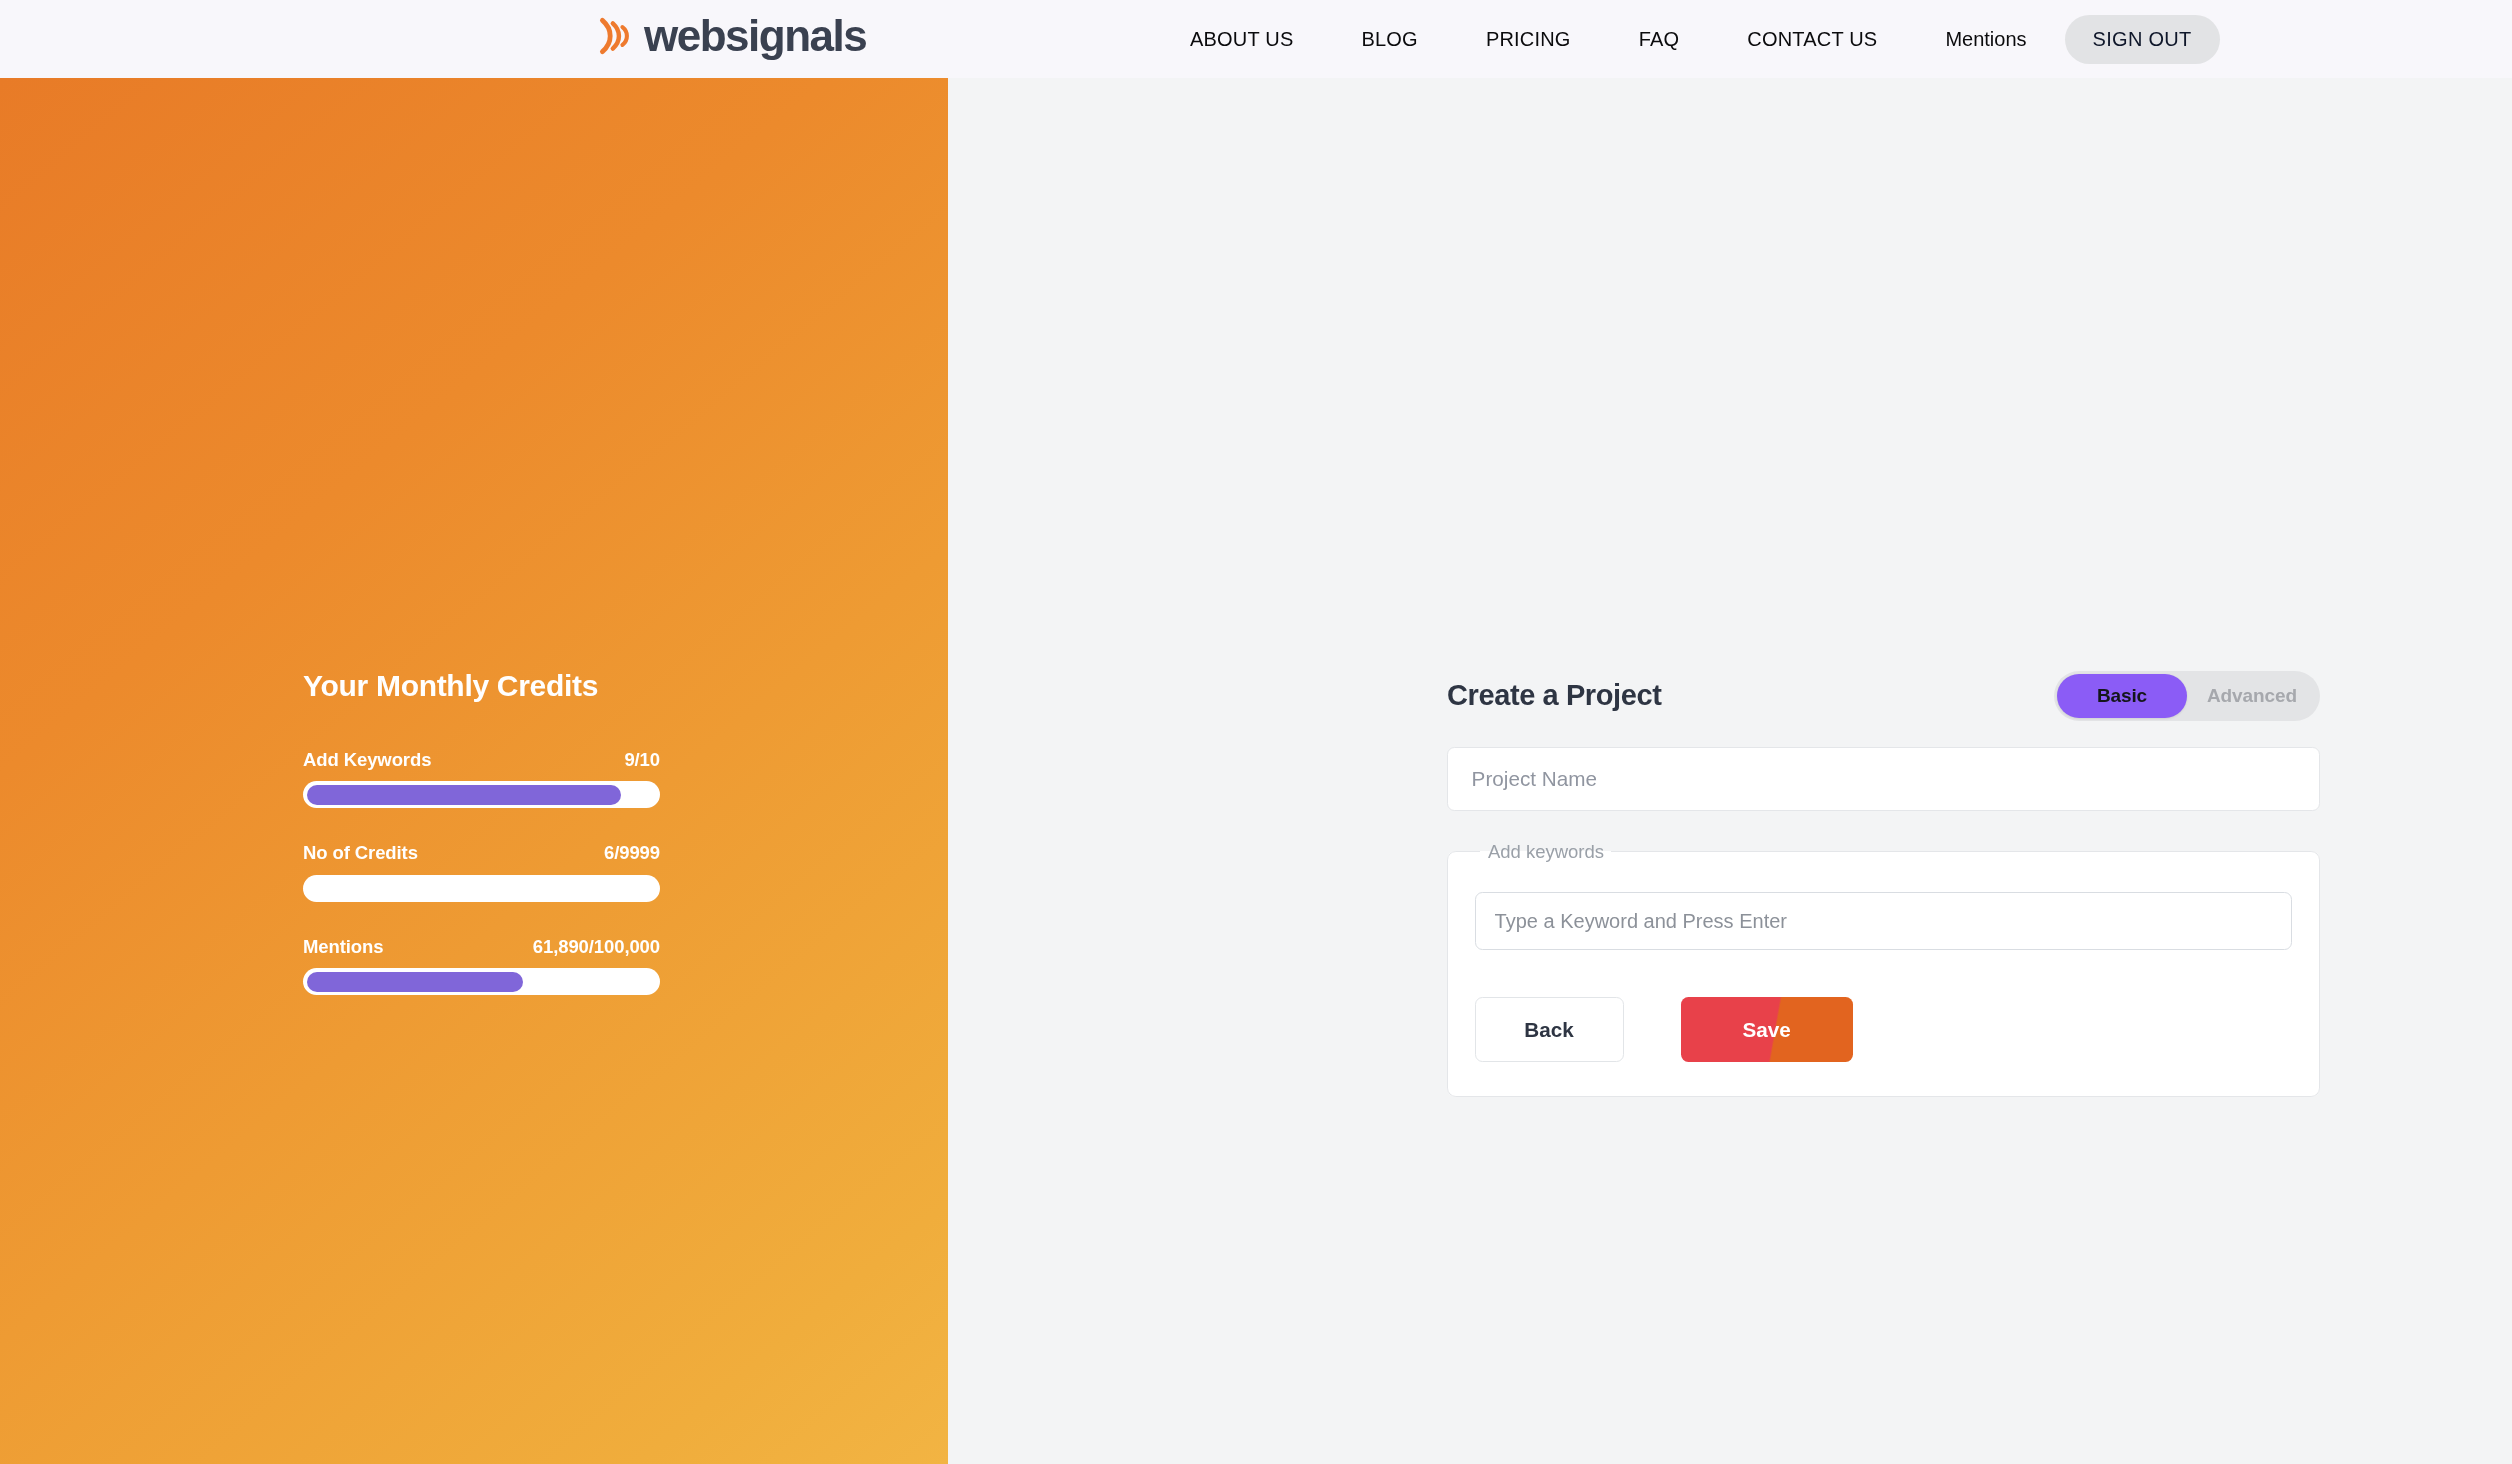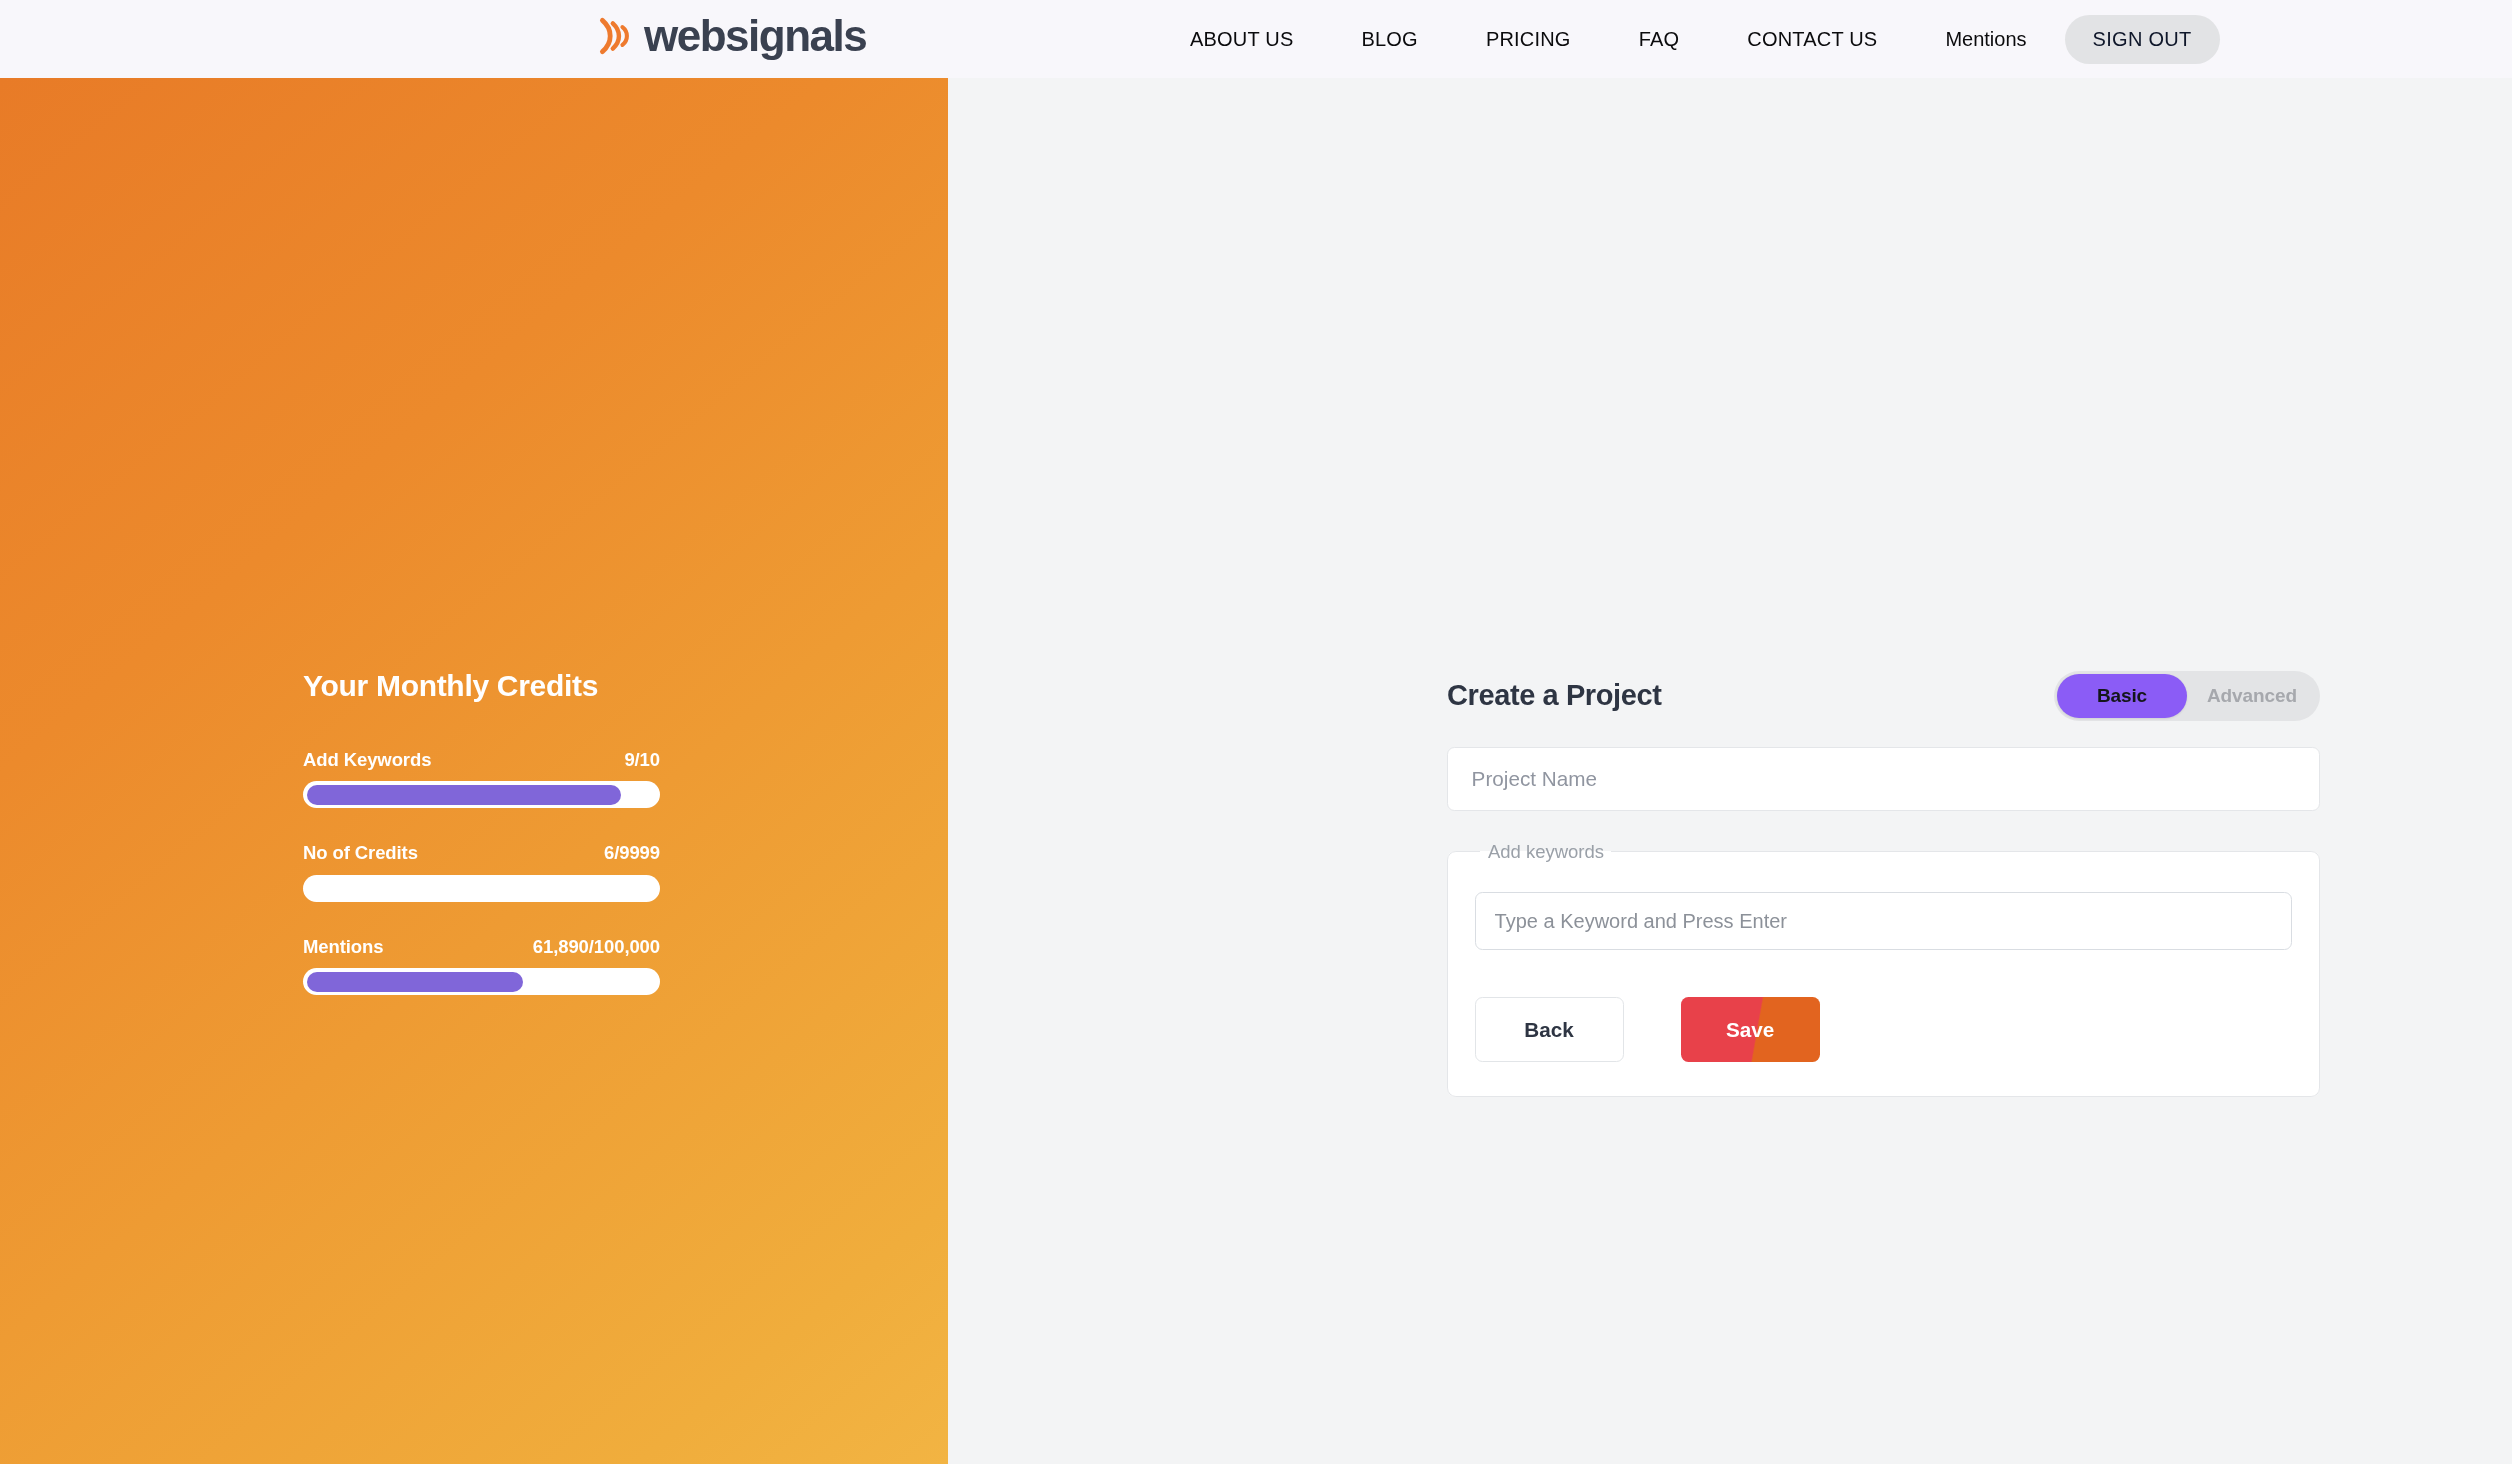--- a/index.html
+++ b/index.html
@@ -279,21 +279,21 @@
     border: 0.7px solid #E2E5E8;
     border-radius: 7.4px;
     font-size: 20.7px;
     font-weight: 700;
     color: #2E3543;
     cursor: pointer;
     font-family: "Liberation Sans", sans-serif;
   }
 
   .btn-save {
-    width: 139px;
+    width: 172px;
     height: 65px;
     border: none;
     border-radius: 7.4px;
     background: linear-gradient(100deg, #E8414A 0%, #E8414A 54%, #E2641F 55%, #E2641F 100%);
     font-size: 20.7px;
     font-weight: 700;
     color: #FFFFFF;
     cursor: pointer;
     font-family: "Liberation Sans", sans-serif;
   }

